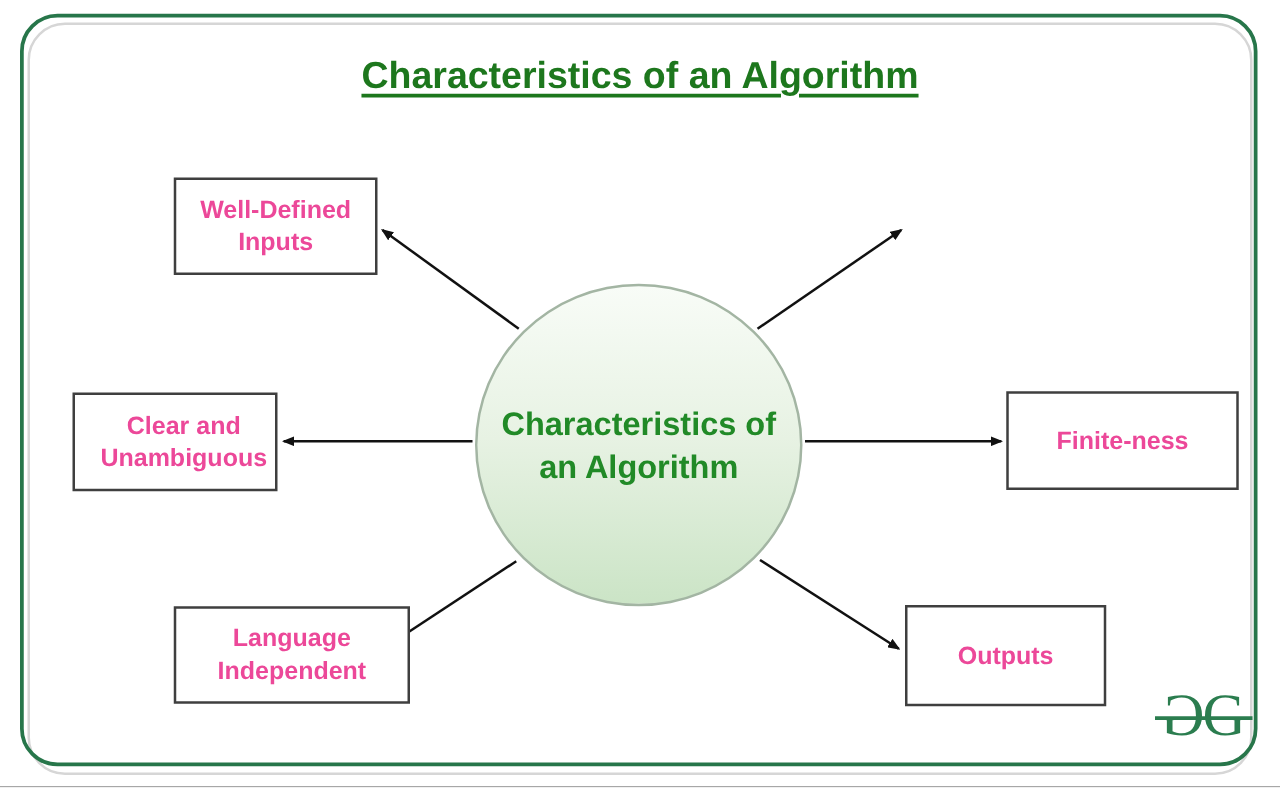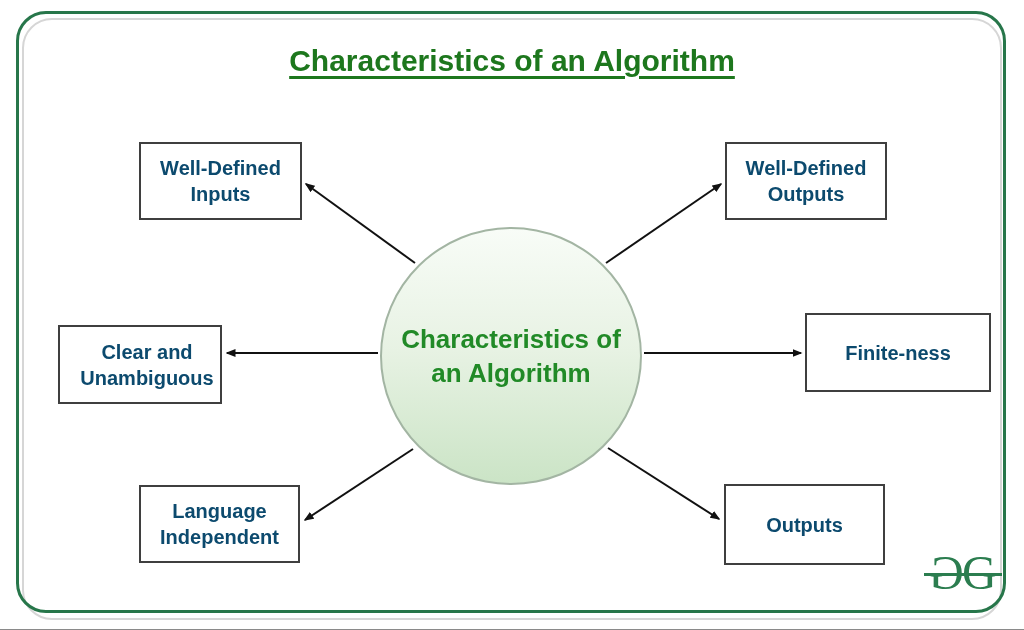--- a/index.html
+++ b/index.html
@@ -56,30 +56,30 @@
     position: absolute;
     background: #ffffff;
     border: 2px solid #3f3f3f;
     display: flex;
     align-items: center;
     justify-content: center;
     text-align: center;
     font-size: 20px;
     font-weight: bold;
     line-height: 26px;
-    color: #0c4a6e;
+    color: #ec4899;
     z-index: 3;
     box-sizing: border-box;
     padding: 2px 6px;
   }
   .box-tl { left: 139px; top: 142px; width: 163px; height: 78px; }
   .box-tr { left: 725px; top: 142px; width: 162px; height: 78px; }
-  .box-ml { left: 58px;  top: 325px; width: 164px; height: 79px; padding-left: 20px; }
+  .box-ml { left: 58px;  top: 314px; width: 164px; height: 79px; padding-left: 20px; }
   .box-mr { left: 805px; top: 313px; width: 186px; height: 79px; }
-  .box-bl { left: 139px; top: 485px; width: 161px; height: 78px; }
+  .box-bl { left: 139px; top: 485px; width: 189px; height: 78px; }
   .box-br { left: 724px; top: 484px; width: 161px; height: 81px; }
   .center-circle {
     position: absolute;
     left: 380px; top: 227px;
     width: 262px; height: 258px;
     border-radius: 50%;
     border: 2px solid #a3b5a3;
     background: linear-gradient(to bottom, #f8fcf7 0%, #e7f2e3 48%, #cbe4c6 100%);
     display: flex;
     align-items: center;
@@ -152,23 +152,20 @@
     <line x1="608" y1="448" x2="719" y2="519" stroke="#111111" stroke-width="2" marker-end="url(#ah)"></line>
   </svg>
 
   <div class="center-circle">
     <div class="center-label">Characteristics of an Algorithm</div>
   </div>
 
   <div class="node-box box-tl">
     <span>Well-Defined Inputs</span>
   </div>
-  <div class="node-box box-tr">
-    <span>Well-Defined Outputs</span>
-  </div>
   <div class="node-box box-ml">
     <span>Clear and Unambiguous</span>
   </div>
   <div class="node-box box-mr">
     <span>Finite-ness</span>
   </div>
   <div class="node-box box-bl">
     <span>Language Independent</span>
   </div>
   <div class="node-box box-br">

